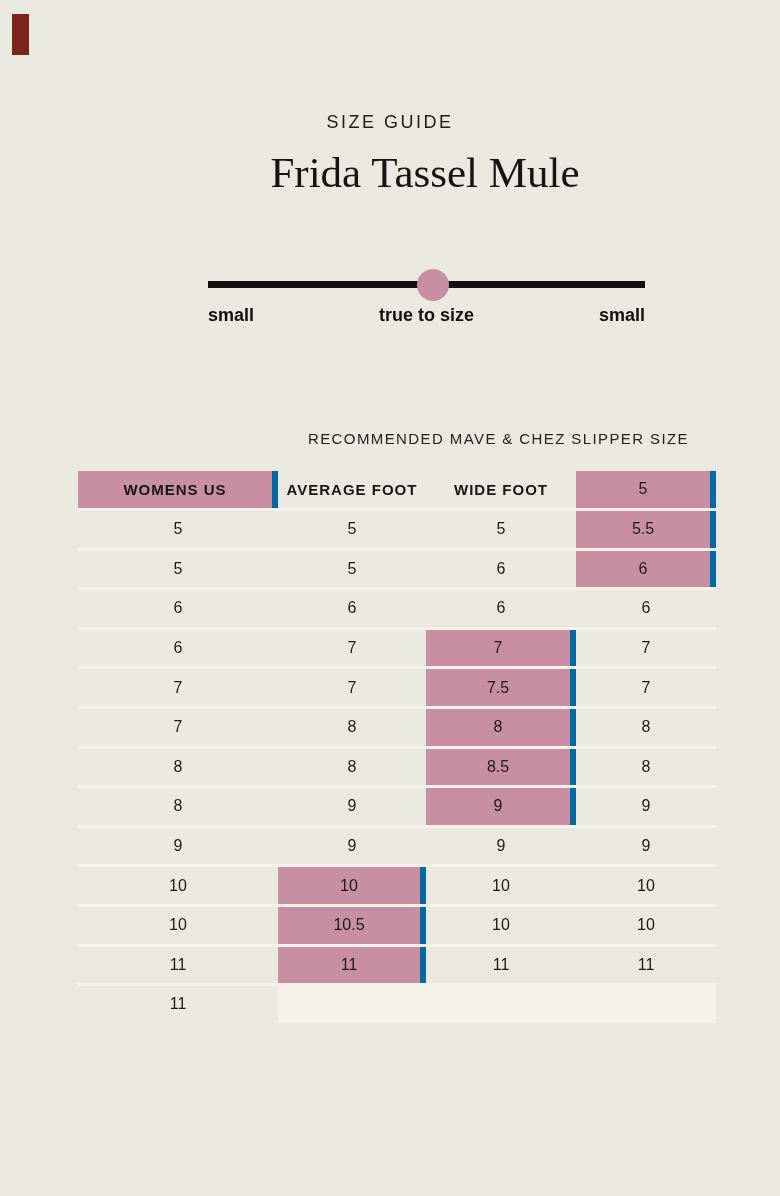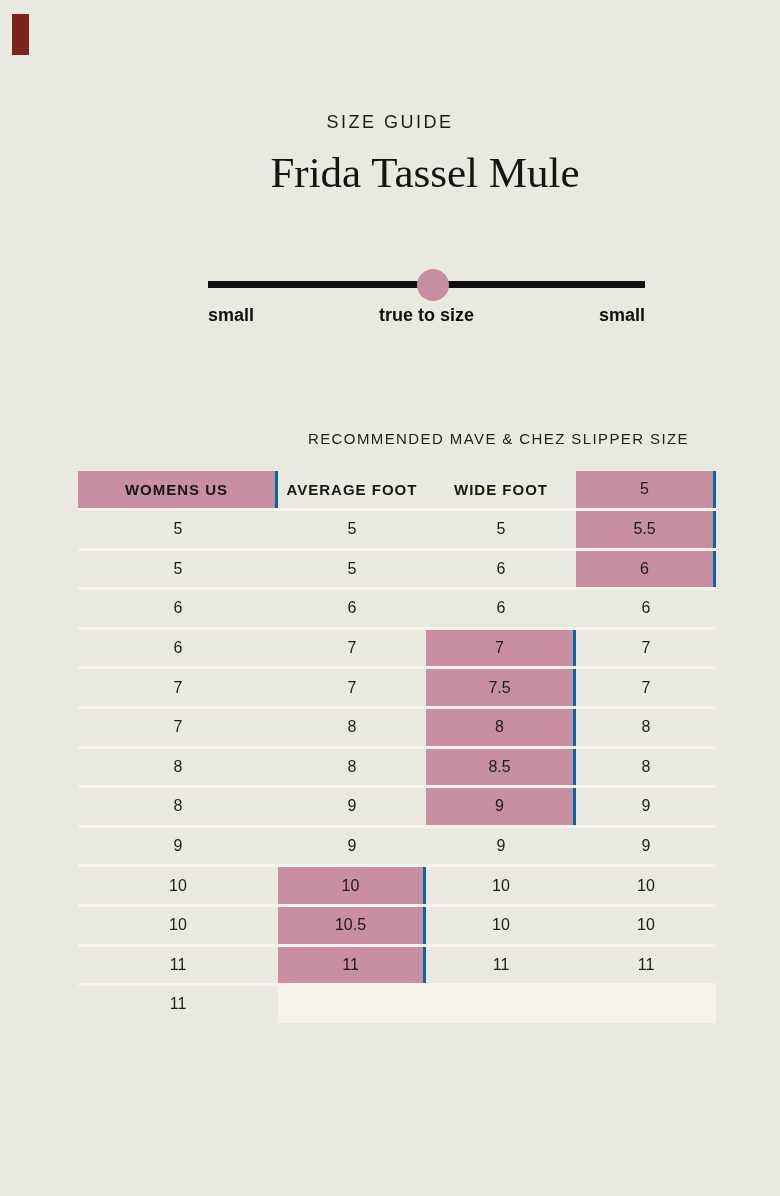--- a/index.html
+++ b/index.html
@@ -82,21 +82,21 @@
   }
   .cell.hd {
     height: 37px;
     font-weight: bold;
     font-size: 15px;
     letter-spacing: 1px;
     color: #161616;
   }
   .cell.us {
     background: #C78FA1;
-    border-right: 3px solid #0369a1;
+    border-right: 6px solid #0369a1;
   }
 </style>
 </head>
 <body>
 
 <div class="page">
 
   <div class="corner-mark"></div>
 
   <div class="eyebrow">SIZE GUIDE</div>

